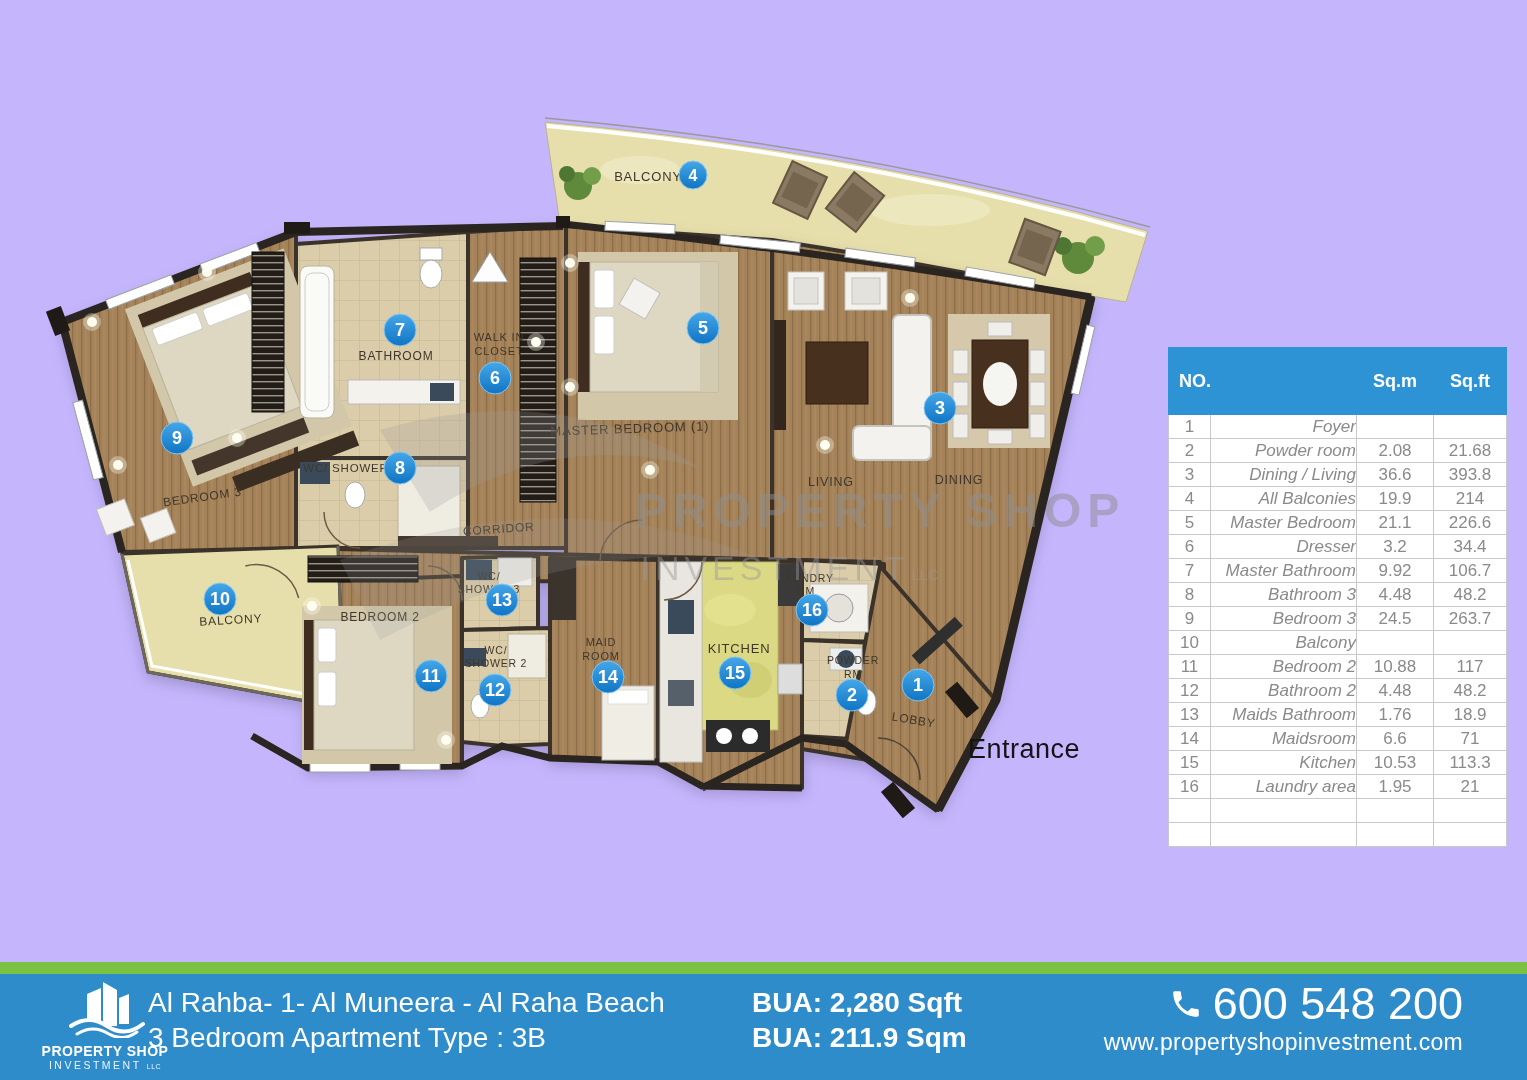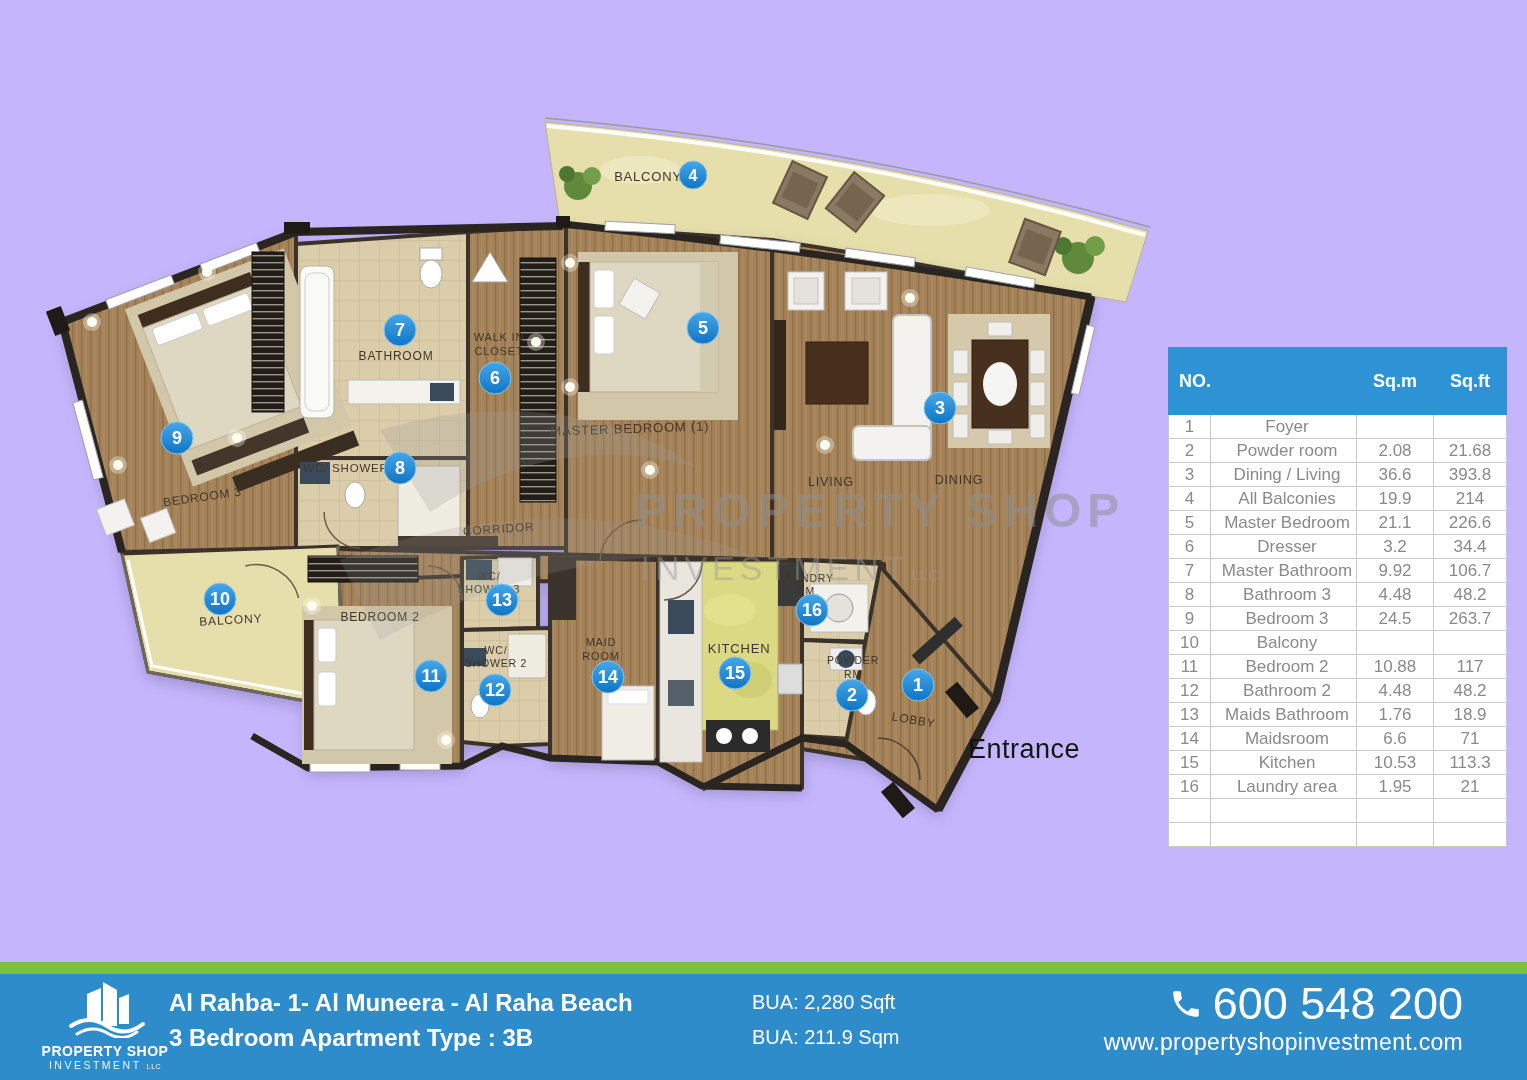--- a/index.html
+++ b/index.html
@@ -14,33 +14,33 @@
   .area-table col.c-name{width:146px}
   .area-table col.c-sqm{width:66px}
   .area-table col.c-sqft{width:68px}
   .area-table th{background:#2E93D4;color:#fff;font-size:18px;font-weight:bold;height:34px;
       border:1px solid #2E93D4;padding:16px;}
   .area-table th.h-no{text-align:left;padding-left:10px;}
   .area-table th.h-num{text-align:center;}
   .area-table td{border:1px solid #c9c9c9;height:23px;font-size:17px;color:#8a8a8a;
       padding:0;white-space:nowrap;overflow:hidden;}
   .area-table td.col-no{text-align:center;}
-  .area-table td.col-name{text-align:center;padding-left:7px;}
+  .area-table td.col-name{text-align:right;padding-left:7px;font-style:italic;}
   .area-table td.col-sqm,.area-table td.col-sqft{text-align:center;}
 
   
   .footer{position:absolute;left:0;top:962px;width:1527px;height:118px;}
   .footer-strip{height:12px;background:#7CC242;}
   .footer-bar{position:relative;height:106px;background:#2E8CCB;color:#fff;}
   .footer-logo{position:absolute;left:30px;top:6px;width:150px;text-align:center;}
   .footer-logo .lg1{font-size:14px;font-weight:bold;letter-spacing:.5px;margin-top:1px;}
   .footer-logo .lg2{font-size:10.5px;letter-spacing:2.5px;opacity:.92;}
   .footer-logo .lg2 .llc{font-size:7px;letter-spacing:.5px;}
-  .footer-address{position:absolute;left:169px;top:11px;font-size:24px;font-weight:bold;line-height:35px;}
-  .footer-bua{position:absolute;left:752px;top:11px;font-size:20px;font-weight:normal;line-height:35px;}
+  .footer-address{position:absolute;left:148px;top:11px;font-size:28px;font-weight:normal;line-height:35px;}
+  .footer-bua{position:absolute;left:752px;top:11px;font-size:28px;font-weight:bold;line-height:35px;}
   .footer-contact{position:absolute;right:64px;top:5px;text-align:right;}
   .phone-row{font-size:45px;line-height:50px;display:flex;align-items:center;justify-content:flex-end;gap:10px;}
   .website{font-size:23px;line-height:26px;letter-spacing:.3px;}
 </style>
 </head>
 <body>
 
 <div class="page">
 
   <svg class="plan" width="1527" height="1080" viewBox="0 0 1527 1080">

